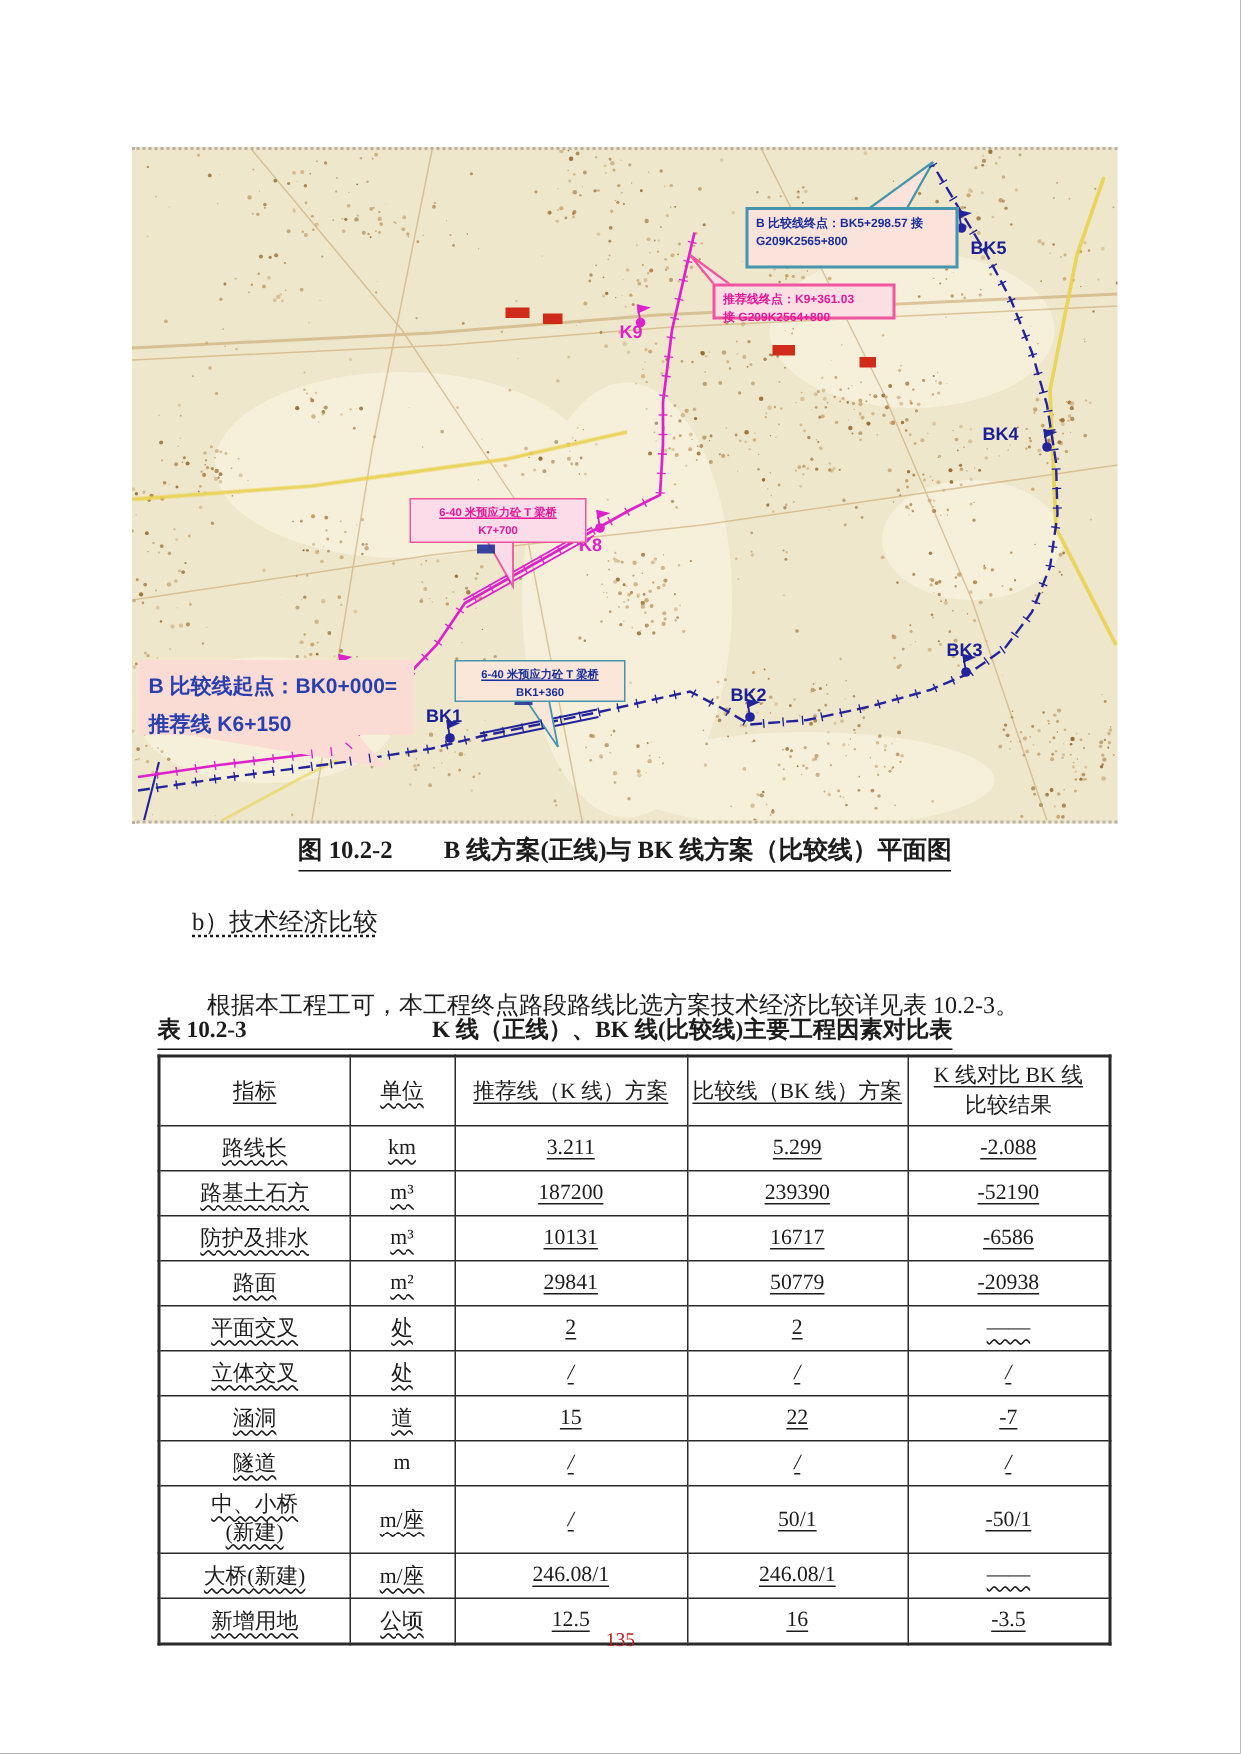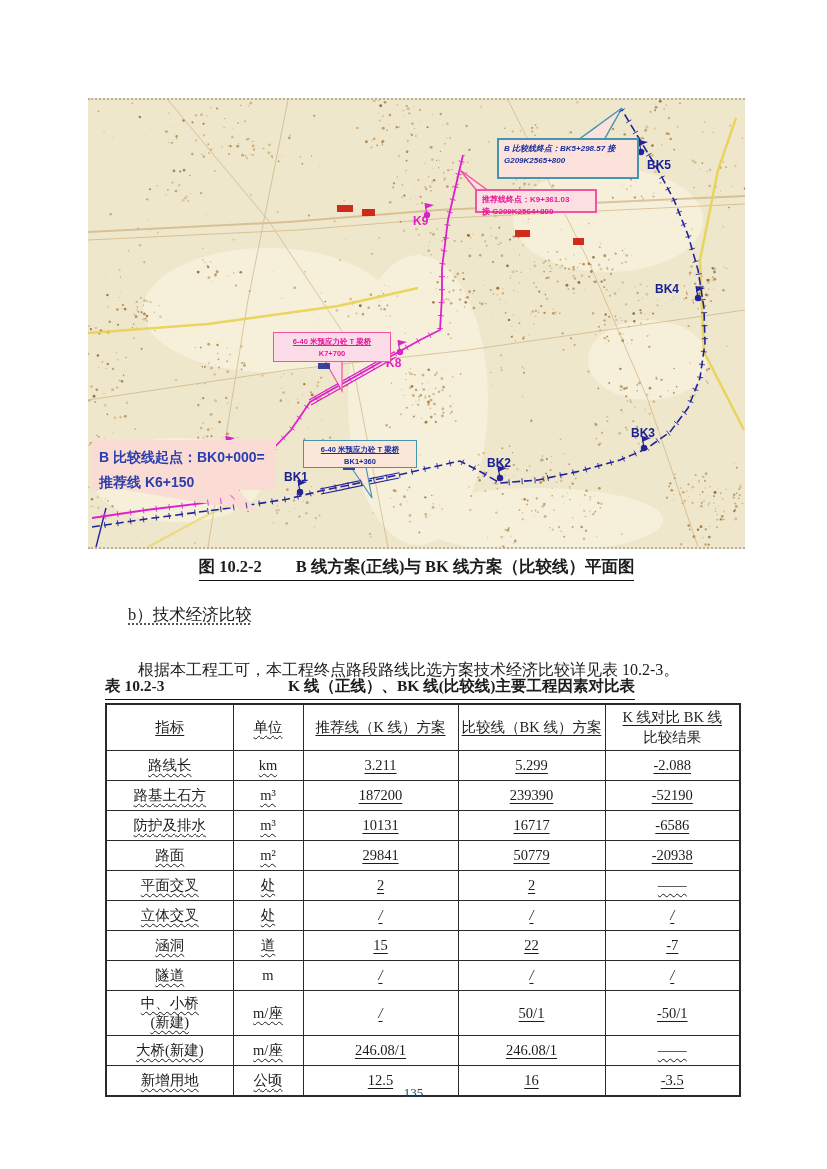--- a/index.html
+++ b/index.html
@@ -6,21 +6,21 @@
   .page{position:relative;width:827px;height:1169px;background:#ffffff;margin:0 auto;
         font-family:"Liberation Serif","DejaVu Serif",serif;color:#1c1c1c;overflow:hidden;}
 
   
   .map{position:absolute;left:88px;top:98px;width:657px;height:447px;background:#efe7cb;
        border-top:2px dotted #b9b1a0;border-bottom:2px dotted #b9b1a0;overflow:hidden;}
   .map-svg{position:absolute;left:0;top:0;width:657px;height:447px;}
   .callout{position:absolute;font-family:"Liberation Sans","DejaVu Sans",sans-serif;
            font-weight:bold;line-height:1.55;padding:3px 5px;box-sizing:border-box;z-index:5;}
   .co-bk-end{left:409px;top:38px;width:142px;height:41px;border:2px solid #4596ad;background:#fbe2da;
-             color:#1b2f9b;font-size:8px;font-style:italic;}
+             color:#1b2f9b;font-size:8px;}
   .co-k-end{left:387px;top:89px;width:122px;height:24px;border:2px solid #f0569f;background:#fcdfe2;
             color:#e5189a;font-size:8px;}
   .co-k-bridge{left:185px;top:232px;width:118px;height:30px;border:1.5px solid #f0569f;background:#fcdce8;
                color:#e5189a;font-size:7.5px;text-align:center;line-height:1.6;}
   .co-bk-bridge{left:215px;top:340px;width:114px;height:28px;border:1.5px solid #4596ad;background:#fae7d9;
                 color:#1b2f9b;font-size:7.5px;text-align:center;line-height:1.6;}
   .co-bk-start{left:4px;top:340px;width:184px;height:50px;background:#fbdcd4;color:#2a3fae;
                font-size:14px;line-height:1.8;padding:5px 7px;}
   .co-underline{text-decoration:underline;}
   .mlabel{position:absolute;font-family:"Liberation Sans","DejaVu Sans",sans-serif;font-weight:bold;z-index:4;}
@@ -49,21 +49,21 @@
   .cmp-table{border:2px solid #2a2a2a;}
   .cmp-table thead th{height:41px;}
   .cmp-table tbody td{height:25px;}
   .cmp-table tr.tall td{height:40px;}
   .u{text-decoration:underline;text-underline-offset:3px;}
   .uw{text-decoration:underline;text-decoration-style:wavy;text-decoration-thickness:1px;text-underline-offset:3px;}
   .it{font-style:italic;}
   .hdr2{display:block;line-height:1.35;}
   .pre{white-space:pre-line;line-height:1.3;}
 
-  .page-num{position:absolute;left:0;top:1085px;width:827px;text-align:center;font-size:13px;color:#0c4a6e;}
+  .page-num{position:absolute;left:0;top:1085px;width:827px;text-align:center;font-size:13px;color:#b91c1c;}
 </style>
 </head>
 <body>
 
 <div class="page">
 
   <div class="map">
     <svg class="map-svg" viewBox="0 0 657 447">
       <rect width="657" height="447" fill="#efe7cb"></rect>
       <g id="patches" fill="#f6f0da">

